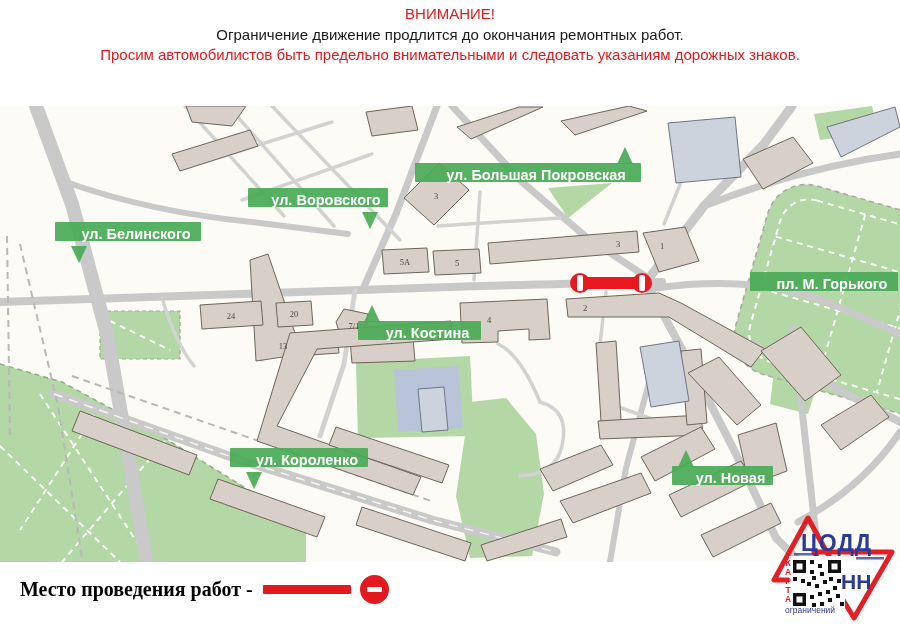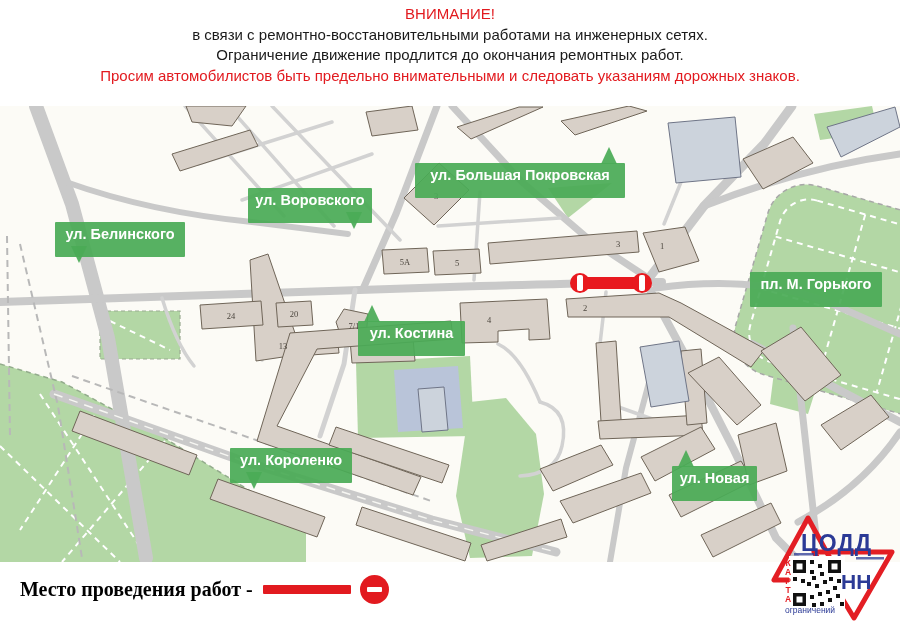--- a/index.html
+++ b/index.html
@@ -5,23 +5,23 @@
   html,body{margin:0;padding:0;background:#fff;}
   .page{position:relative;width:900px;height:624px;background:#ffffff;overflow:hidden;
         font-family:"Liberation Sans",sans-serif;}
   
   .hdr{position:absolute;left:0;top:4px;width:900px;text-align:center;}
   .hdr .line{font-size:15px;line-height:20.5px;color:#1a1a1a;white-space:nowrap;}
   .hdr .red{color:#e21a1f;}
   
   .map{position:absolute;left:0;top:106px;width:900px;height:456px;}
   .map svg{position:absolute;left:0;top:0;}
-  .badge{position:absolute;height:35px;line-height:25px;text-align:center;
+  .badge{position:absolute;height:19px;line-height:25px;text-align:center;
          font-weight:bold;font-size:14.5px;color:#fff;background:rgba(74,171,86,.93);
-         border-radius:1px;white-space:nowrap;z-index:5;}
+         border-radius:1px;white-space:nowrap;z-index:5;padding-left:16px;}
   .ptr{position:absolute;width:0;height:0;border-left:8px solid transparent;
        border-right:8px solid transparent;}
   .ptr-bottom-left  .ptr{left:16px;top:24px;border-top:17px solid rgba(74,171,86,.93);}
   .ptr-bottom-right .ptr{right:10px;top:24px;border-top:17px solid rgba(74,171,86,.93);}
   .ptr-top-left     .ptr{left:6px;top:-16px;border-bottom:17px solid rgba(74,171,86,.93);}
   .ptr-top-right    .ptr{right:8px;top:-16px;border-bottom:17px solid rgba(74,171,86,.93);}
   .bnum{position:absolute;transform:translate(-50%,-50%);font-family:"Liberation Serif",serif;
         font-size:8.5px;color:#4c463e;z-index:4;}
   
   .legend{position:absolute;left:20px;top:572px;display:flex;align-items:center;height:34px;}
@@ -38,21 +38,20 @@
                 line-height:9px;color:#e31e24;word-break:break-all;text-align:center;}
   .logo .qrcap{position:absolute;left:27px;top:103px;font-size:8.5px;color:#2b3a96;}
 </style>
 </head>
 <body>
 
 <div class="page">
 
   <div class="hdr">
     <div class="line red">ВНИМАНИЕ!</div>
-    <div class="line">в связи с ремонтно-восстановительными работами на инженерных сетях.</div>
     <div class="line">Ограничение движение продлится до окончания ремонтных работ.</div>
     <div class="line red">Просим автомобилистов быть предельно внимательными и следовать указаниям дорожных знаков.</div>
   </div>
 
   <div class="map">
     <svg width="900" height="456" viewBox="0 0 900 456">
       <rect x="0" y="0" width="900" height="456" fill="#fcfbf6"></rect>
 
       <g fill="#b3d7a5" stroke="none">
         <path d="M0,258 L62,276 L158,328 L252,386 L306,424 L306,456 L0,456 Z"></path>

